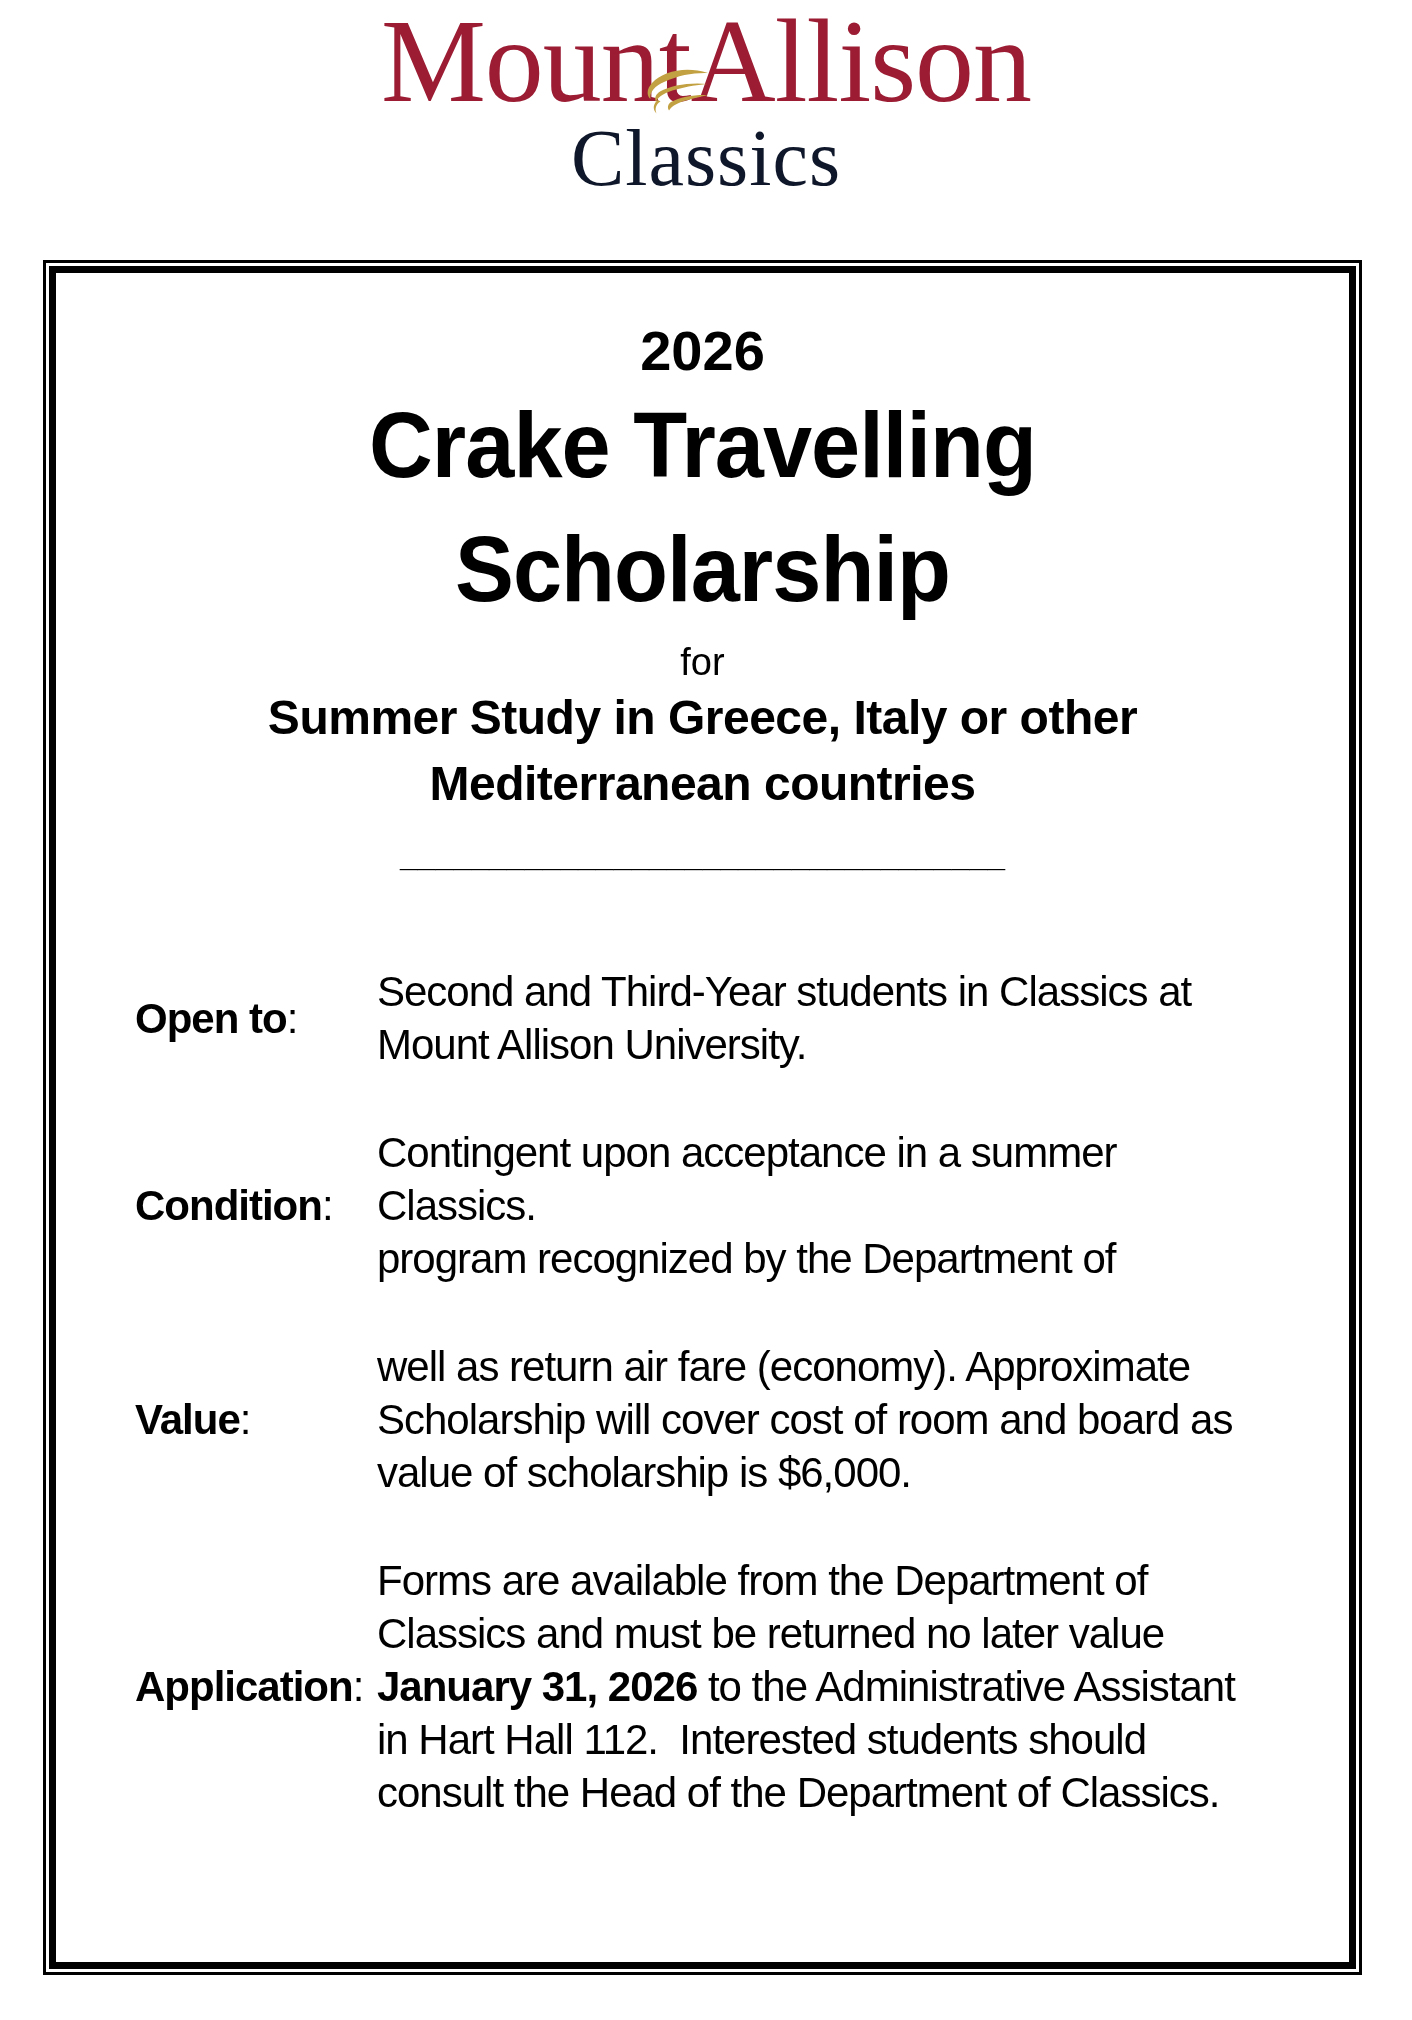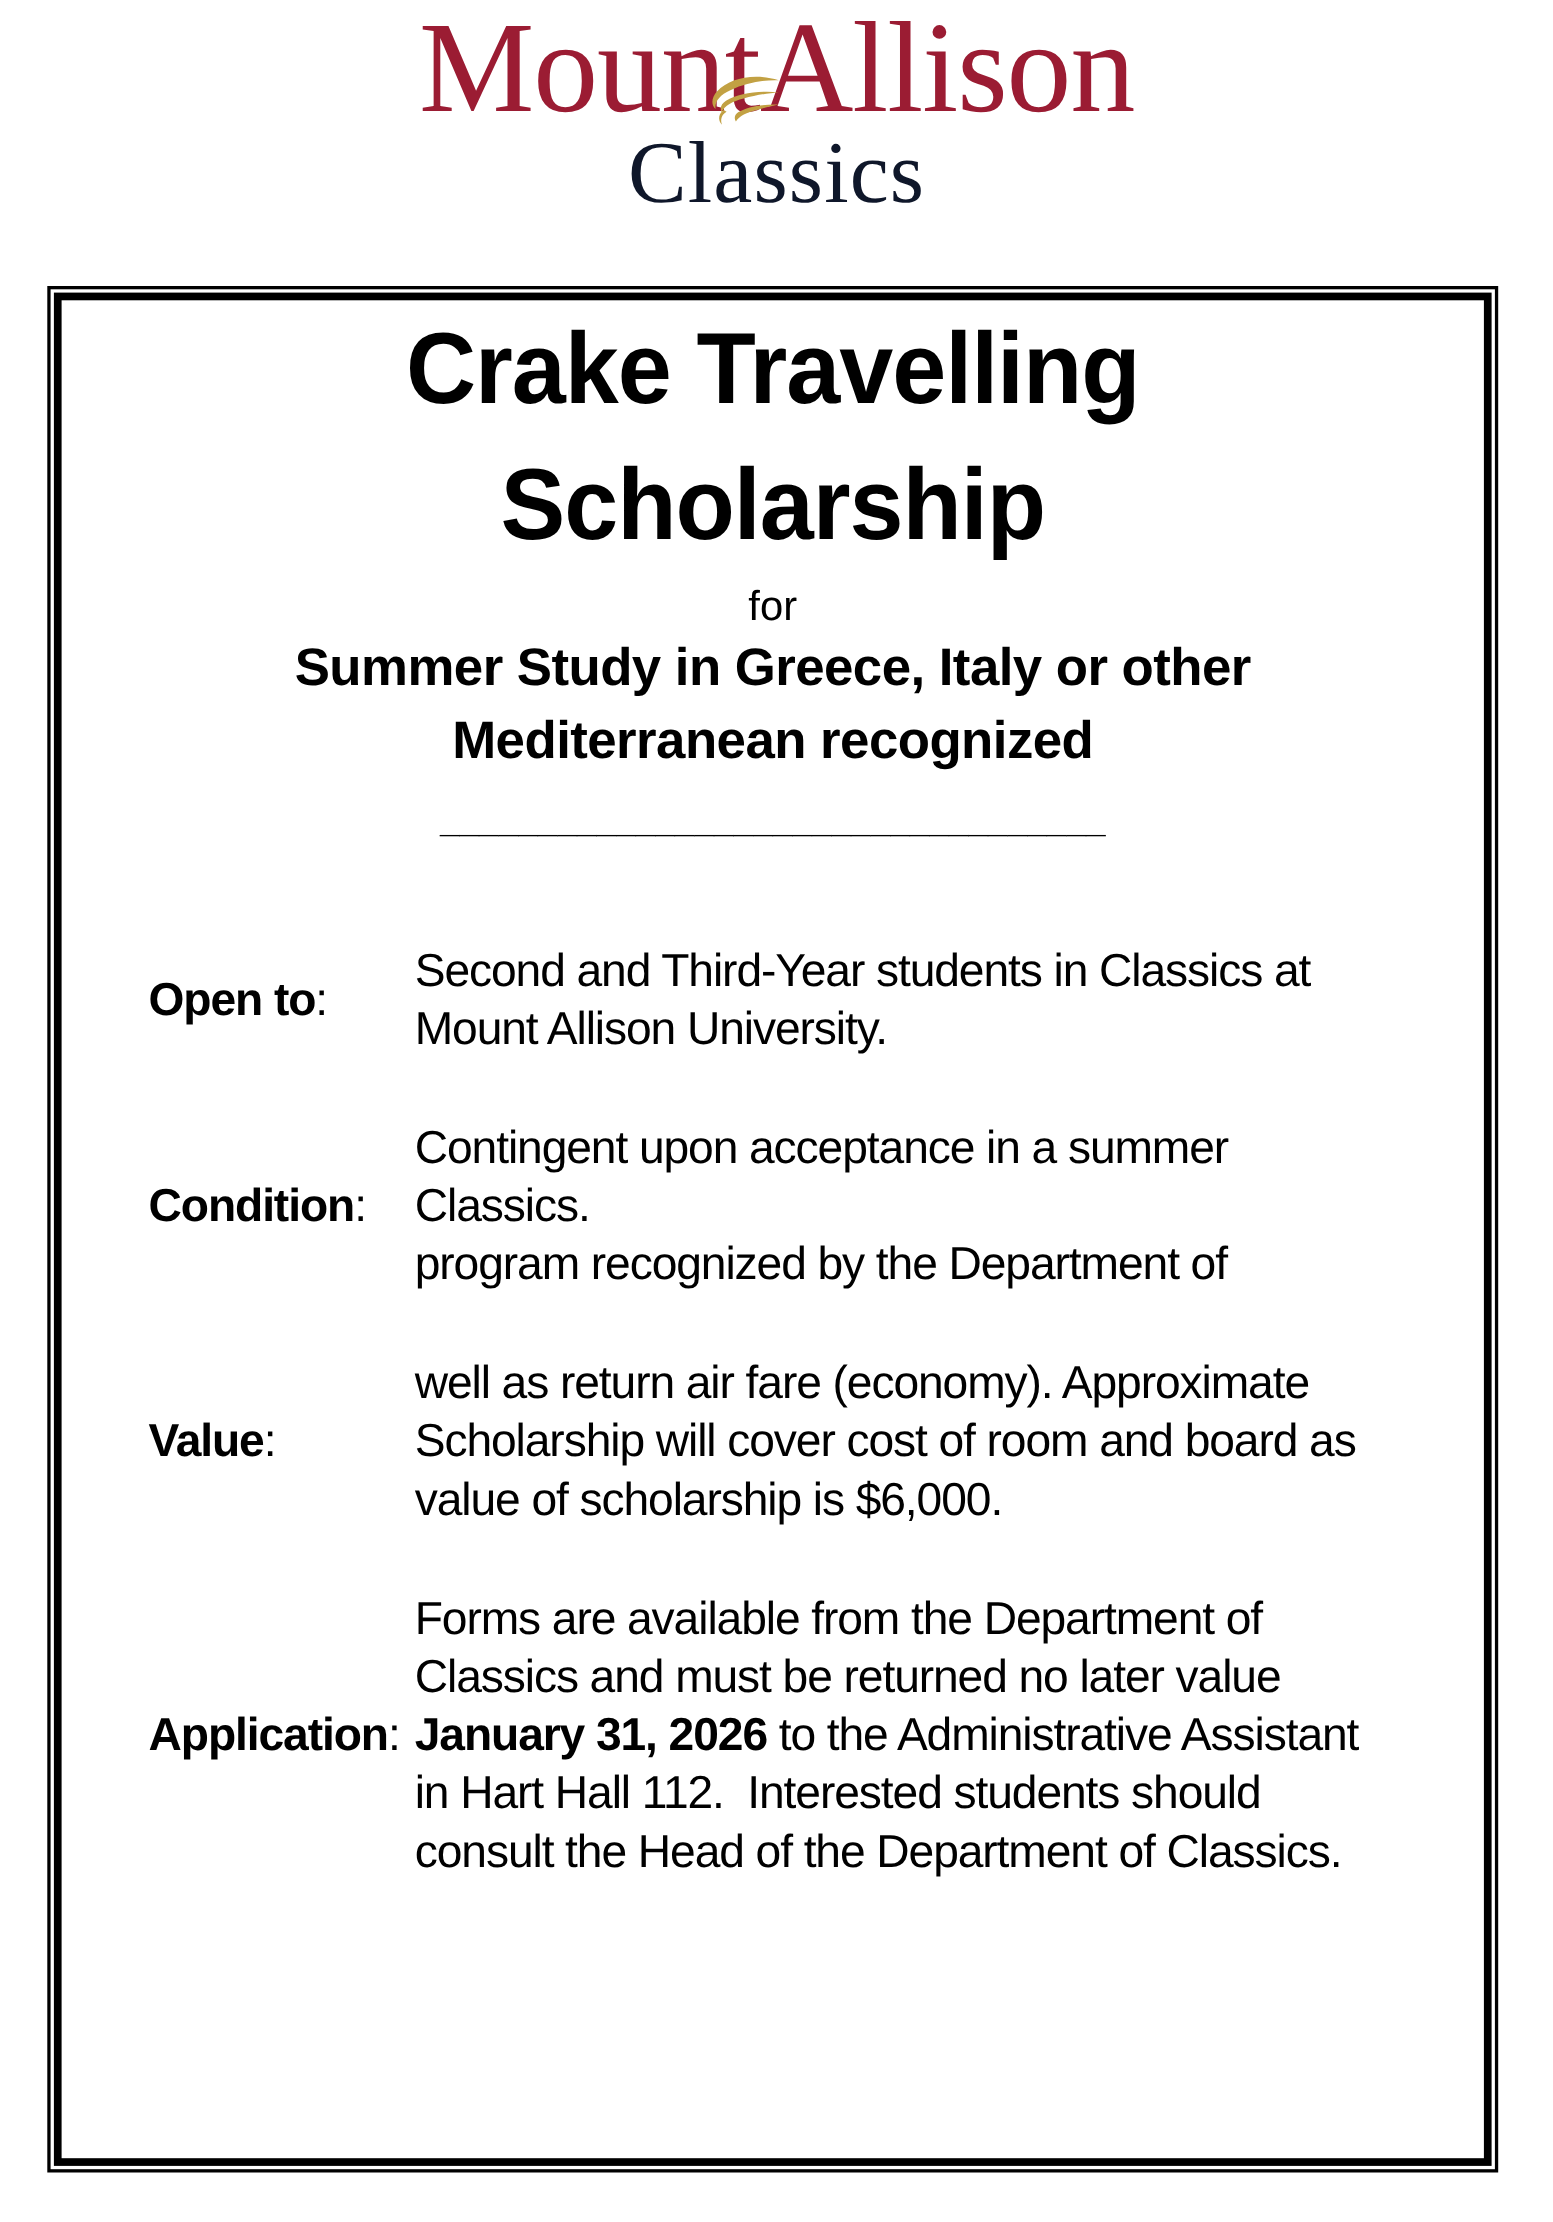--- a/index.html
+++ b/index.html
@@ -52,28 +52,29 @@
           <path d="M130 56 C102 55 74 60 56 70 C50 74 48 81 52 87 C58 77 72 70 90 66 C104 62 120 58 130 56 Z"></path>
           <path d="M30 66 C21 72 18 84 27 93 C23 84 26 74 35 69 Z"></path>
         </g>
       </svg></span><span>llison</span></div>
     <div class="logo-sub">Classics</div>
   </header>
 
   <div class="frame-outer">
     <div class="frame-inner">
 
+      <div class="year">2026</div>
 
       <h1 class="title"><span>Crake Travelling</span><br><span>Scholarship</span></h1>
 
       <div class="for">for</div>
 
       <div class="subtitle">
         <div>Summer Study in Greece, Italy or other</div>
-        <div>Mediterranean recognized</div>
+        <div>Mediterranean countries</div>
       </div>
 
       <div class="divider">__________________________________</div>
 
       <div class="sections">
 
         <div class="section first">
           <div class="section-label"><span class="b">Open to</span><span>:</span></div>
           <div class="section-body">
             <div class="line">Second and Third-Year students in Classics at</div>

